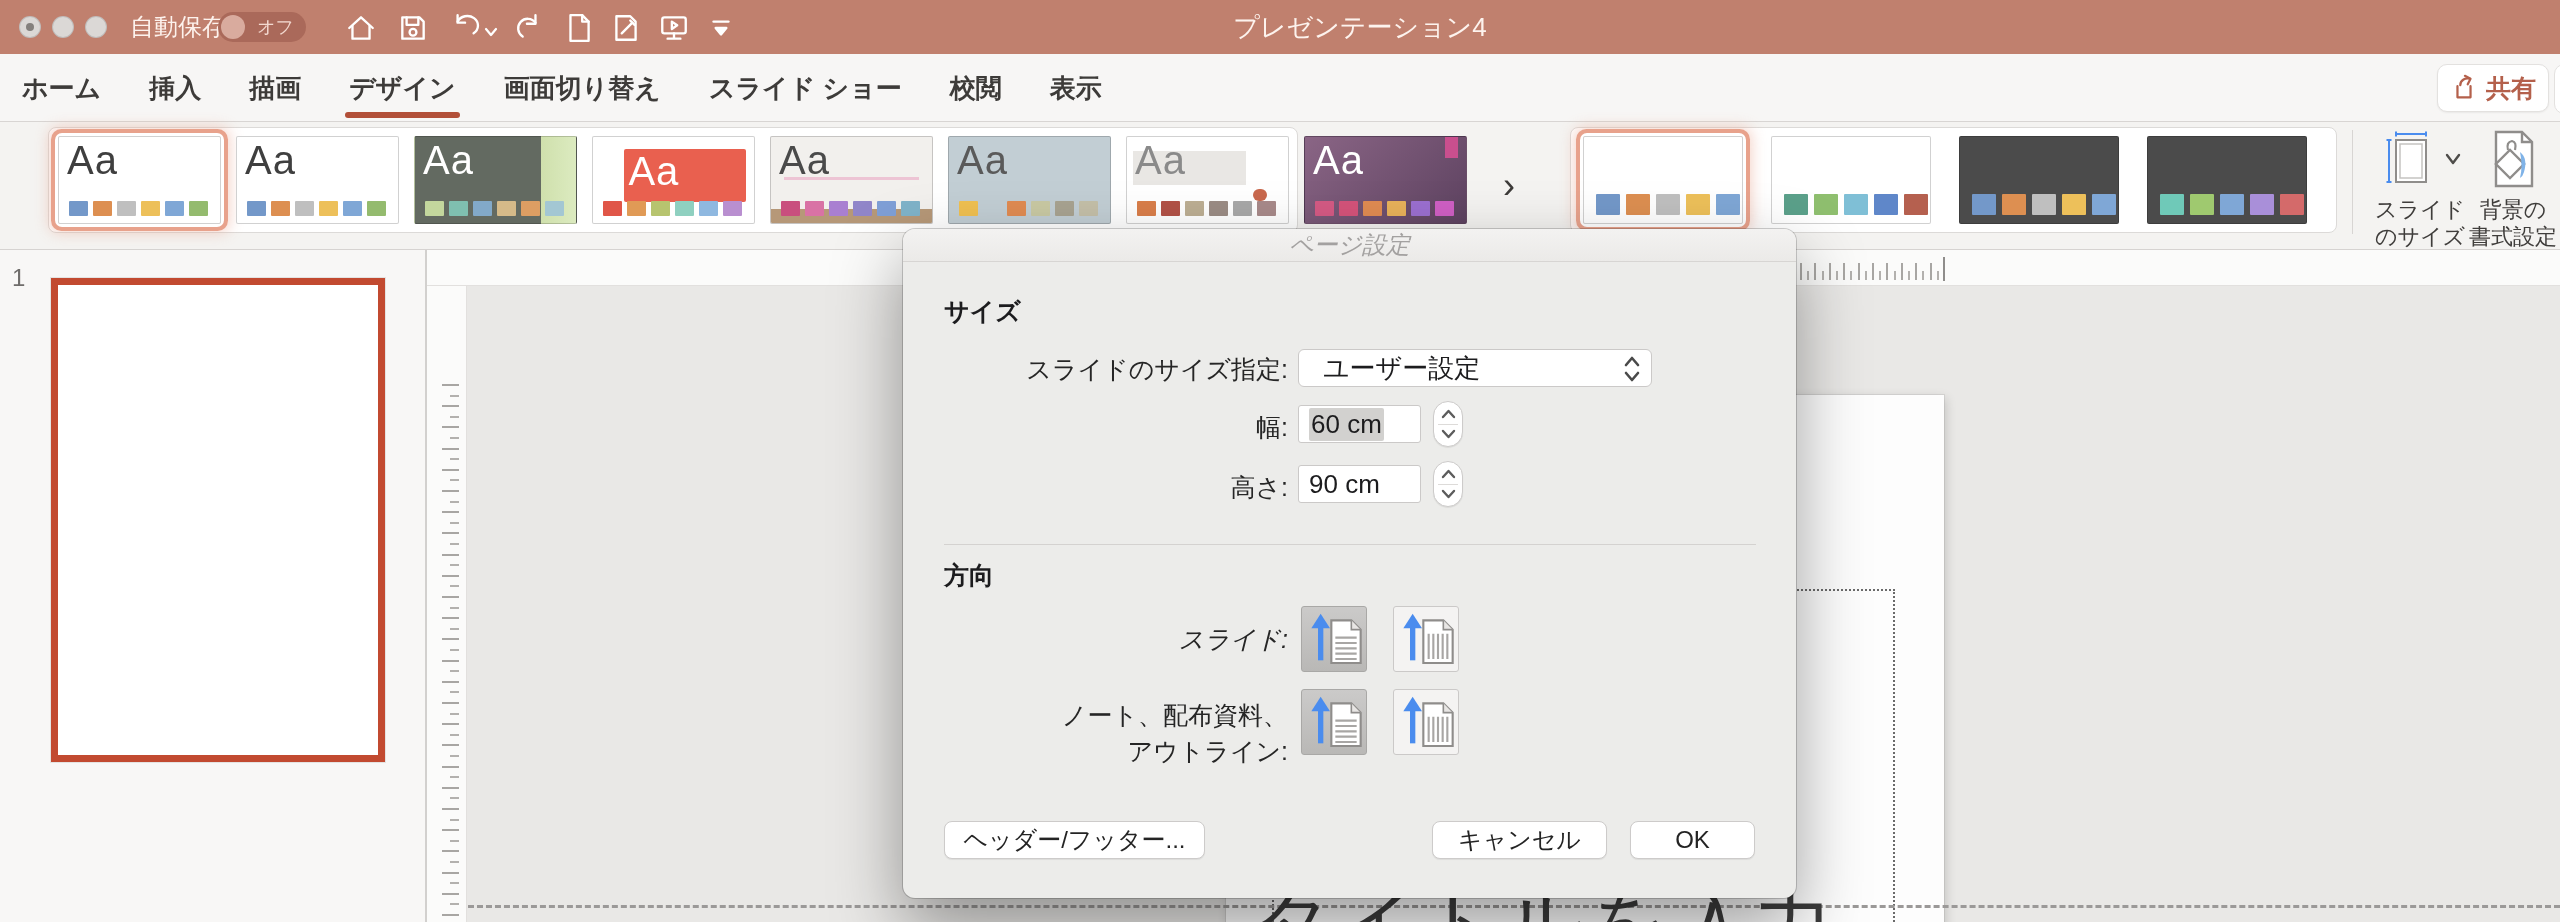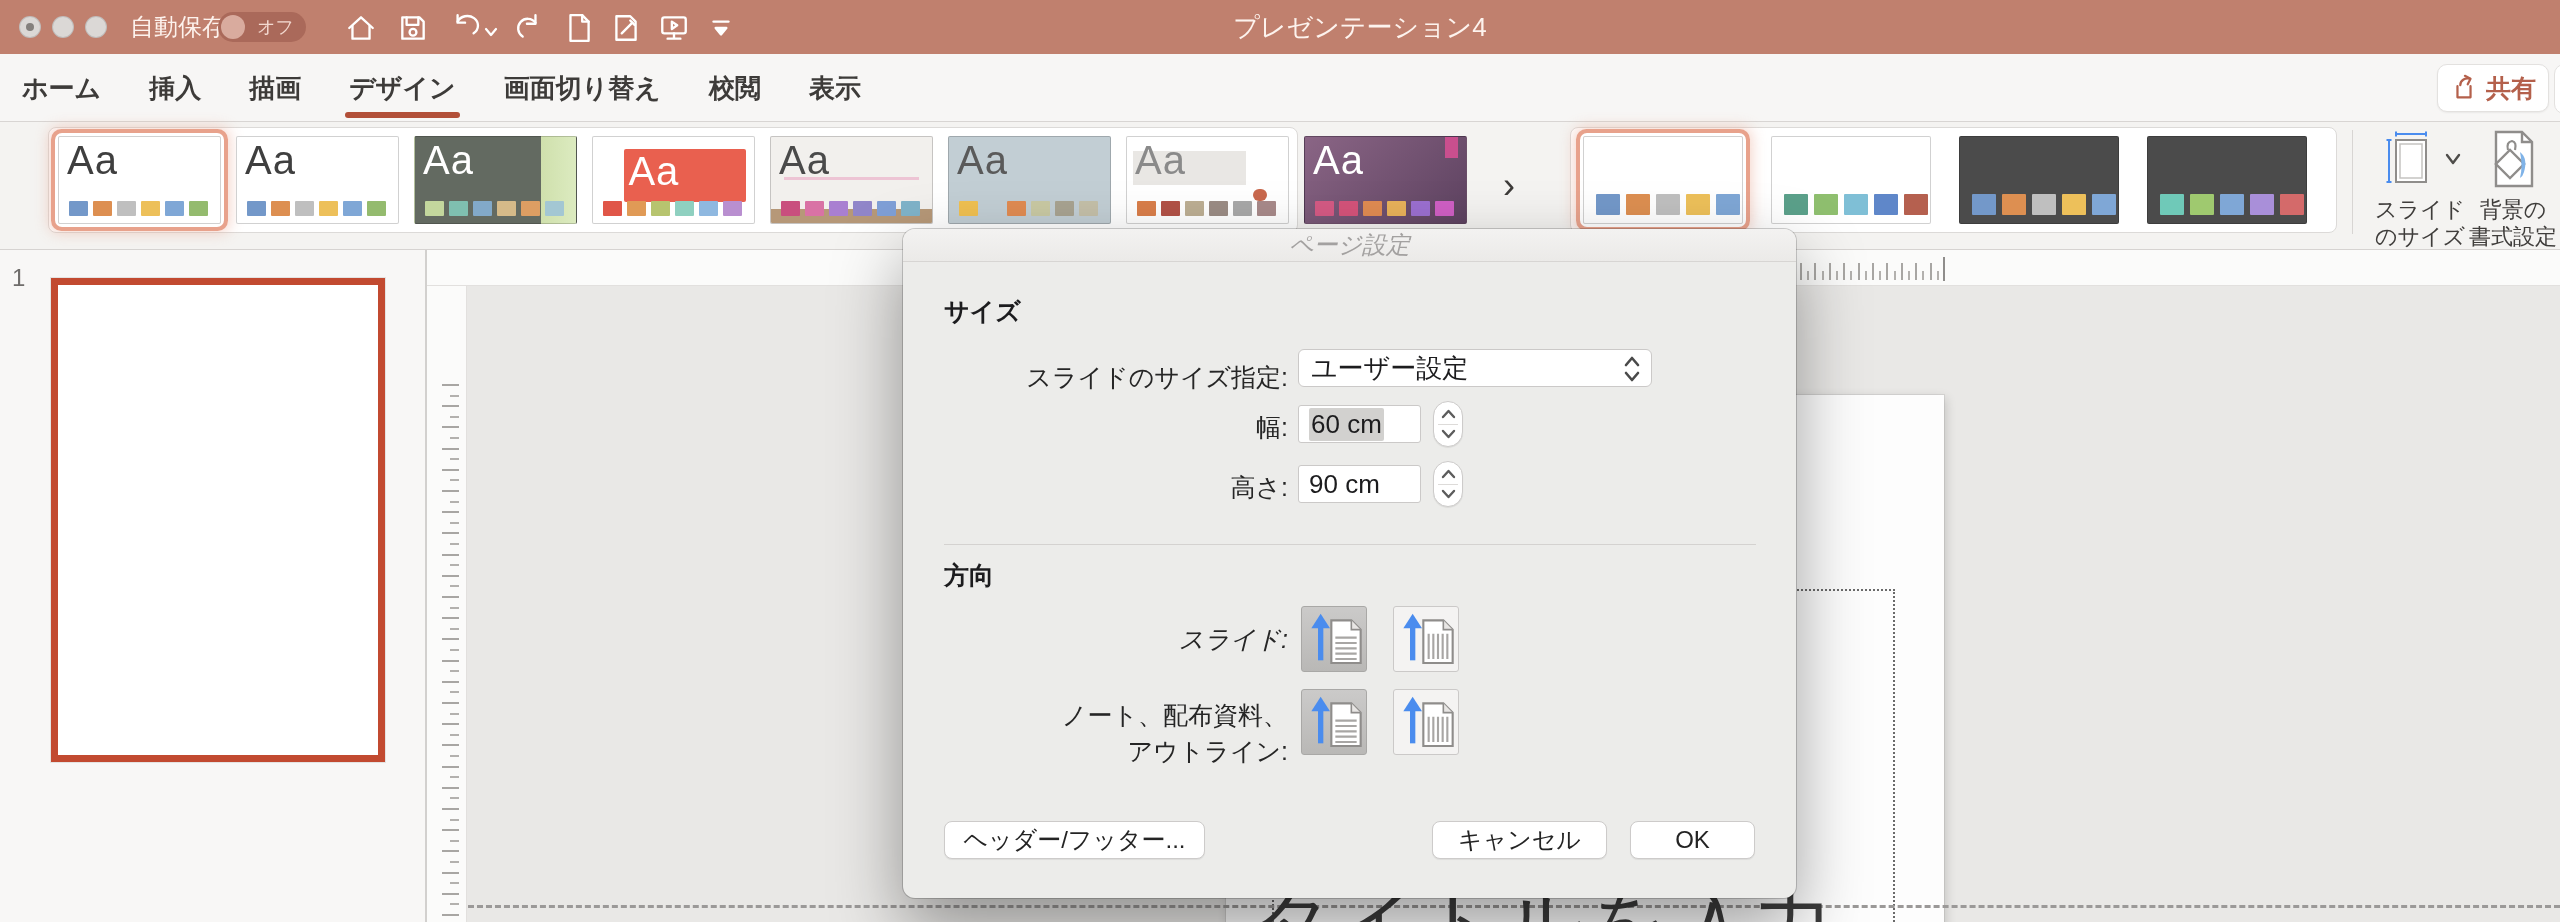--- a/index.html
+++ b/index.html
@@ -81,21 +81,21 @@
   
   #dialog{left:903px;top:229px;width:893px;height:669px;background:#ececea;border-radius:12px;
           box-shadow:0 0 0 1px rgba(0,0,0,.18),0 30px 70px rgba(0,0,0,.38);z-index:50;}
   #dialog-titlebar{position:absolute;left:0;top:0;width:100%;height:33px;border-radius:12px 12px 0 0;
           background:linear-gradient(#f3f2f1,#ebeae8);border-bottom:1px solid #d7d5d3;box-sizing:border-box;font-style:italic;}
   #dialog-title{width:100%;text-align:center;line-height:32px;font-size:24px;color:#a3a1a0;}
   .dlg-section{position:absolute;left:41px;font-size:25px;font-weight:700;color:#1c1c1e;}
   .dlg-label{position:absolute;left:0;width:385px;text-align:right;font-size:25px;color:#262626;}
   .dlg-field{position:absolute;background:#fff;border:1px solid #cbc9c8;box-sizing:border-box;
              font-size:26px;color:#1c1c1e;display:flex;align-items:center;}
-  #size-select{left:395px;top:120px;width:354px;height:38px;border-radius:6px;padding-left:12px;}
+  #size-select{left:395px;top:120px;width:354px;height:38px;border-radius:6px;padding-left:24px;}
   .popup-arrows{position:absolute;right:8px;top:4px;width:22px;height:30px;}
   .popup-arrows svg{width:100%;height:100%;stroke:#4a4a4a;fill:none;stroke-width:2.6;stroke-linecap:round;stroke-linejoin:round;}
   #width-field{left:395px;top:176px;width:123px;height:38px;border-radius:3px;padding-left:10px;}
   #height-field{left:395px;top:236px;width:123px;height:38px;border-radius:3px;padding-left:10px;}
   .sel-hl{background:#d2d1cf;border-radius:2px;padding:1px 2px;}
   .stepper{position:absolute;width:30px;height:46px;background:#fff;border:1px solid #cdcbca;border-radius:15px;
            box-sizing:border-box;box-shadow:0 1px 1px rgba(0,0,0,.08);}
   .stepper .sep{position:absolute;left:4px;right:4px;top:50%;height:1px;background:#dddbd9;}
   .stepper svg{position:absolute;left:6px;width:17px;height:12px;stroke:#5c5c5c;fill:none;stroke-width:2.4;stroke-linecap:round;stroke-linejoin:round;}
   #dlg-separator{position:absolute;left:41px;top:315px;width:812px;height:1px;background:#d4d2d0;}
@@ -185,20 +185,21 @@
     <div id="window-title" class="abs">プレゼンテーション4</div>
   </div>
 
   <div id="tabrow" class="abs">
     <div id="tab-strip">
         <div class="tab">ホーム</div>
         <div class="tab">挿入</div>
         <div class="tab">描画</div>
         <div class="tab active">デザイン</div>
         <div class="tab">画面切り替え</div>
+        <div class="tab">スライド ショー</div>
         <div class="tab">校閲</div>
         <div class="tab">表示</div>
       </div>
     <div id="share-button" class="abs">
       <svg viewBox="0 0 30 30">
         <path d="M8 13 V25 H22 V13"></path>
           <path d="M11 12 C11 6 17 4 21 5"></path>
           <polyline points="16 2, 22 5, 19 11"></polyline>
       </svg>
       <span>共有</span>
@@ -424,21 +425,21 @@
     <div id="title-placeholder-text" class="abs">タイトルを入力</div>
   </div>
 
   <div id="dialog" class="abs">
     <div id="dialog-titlebar">
       <div id="dialog-title">ページ設定</div>
     </div>
 
     <div class="dlg-section" style="top:66px;">サイズ</div>
 
-    <div class="dlg-label" style="top:132px;">スライドのサイズ指定:</div>
+    <div class="dlg-label" style="top:124px;">スライドのサイズ指定:</div>
     <div id="size-select" class="dlg-field">
       <span>ユーザー設定</span>
       <span class="popup-arrows">
         <svg viewBox="0 0 22 30">
             <polyline points="5 11, 11 4, 17 11"></polyline>
             <polyline points="5 19, 11 26, 17 19"></polyline>
           </svg>
       </span>
     </div>
 

